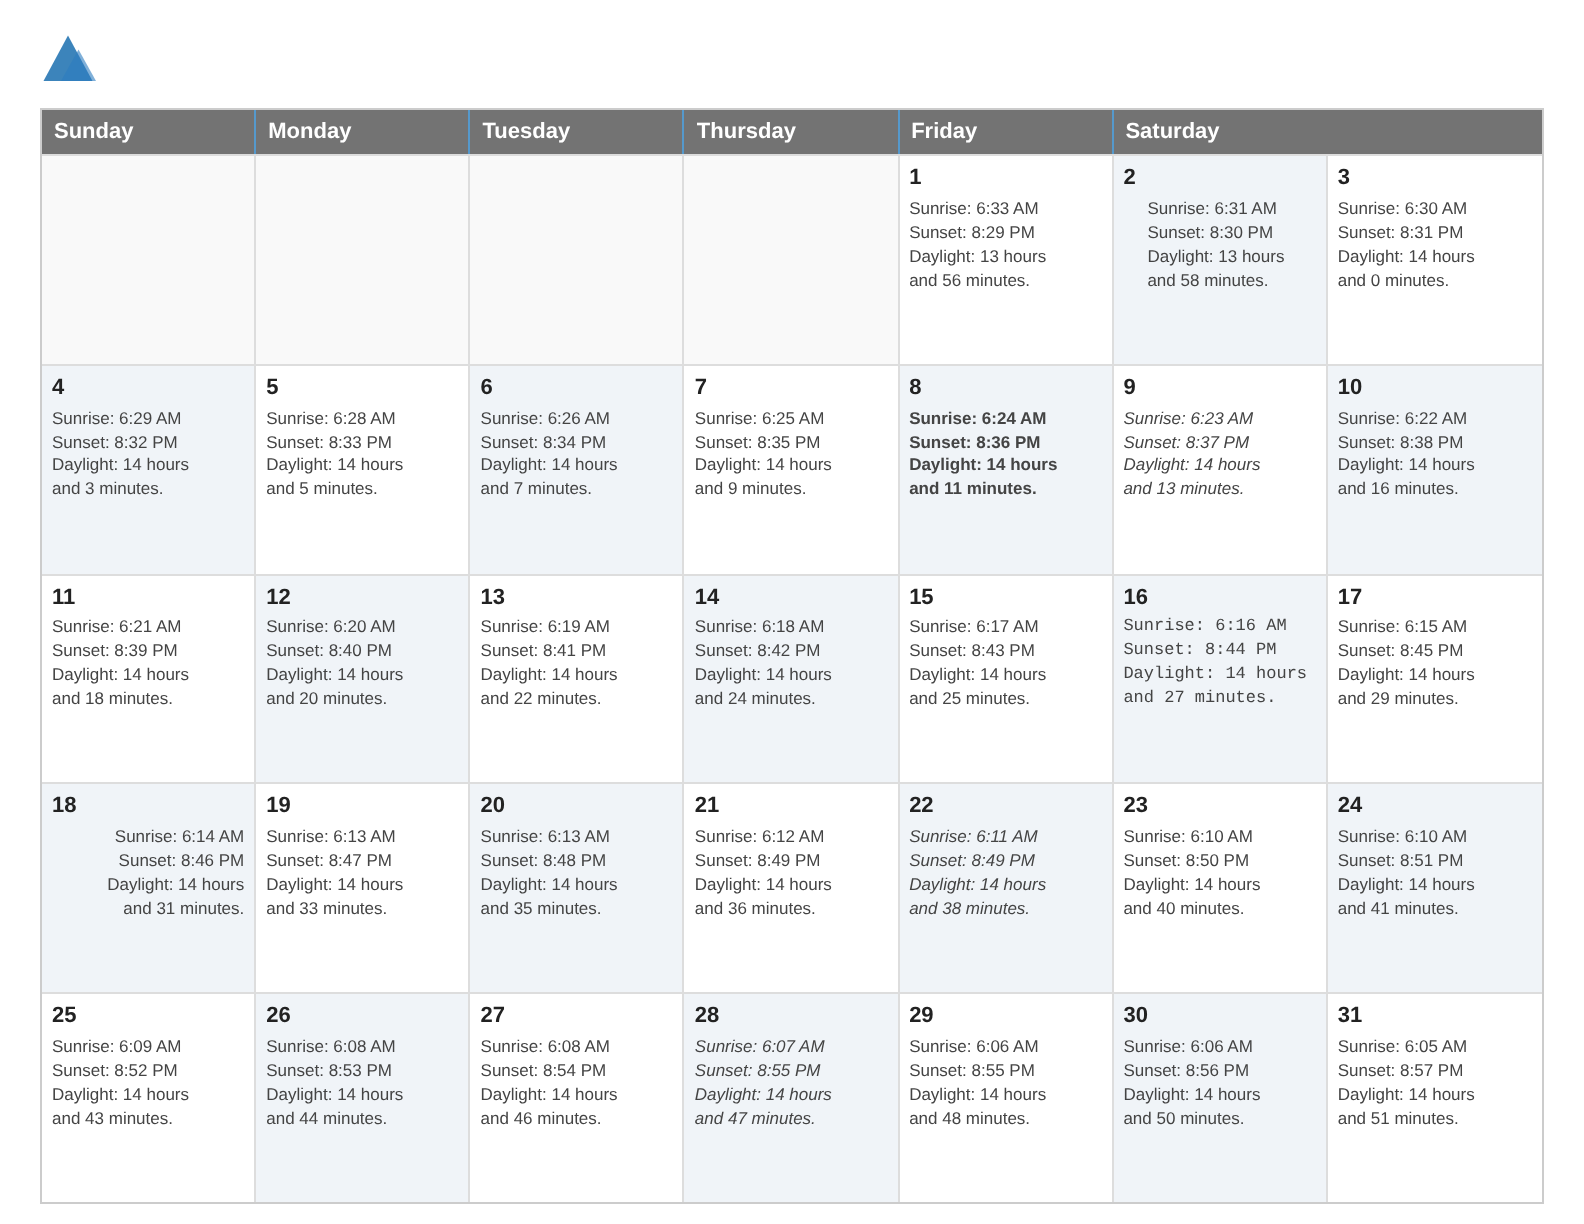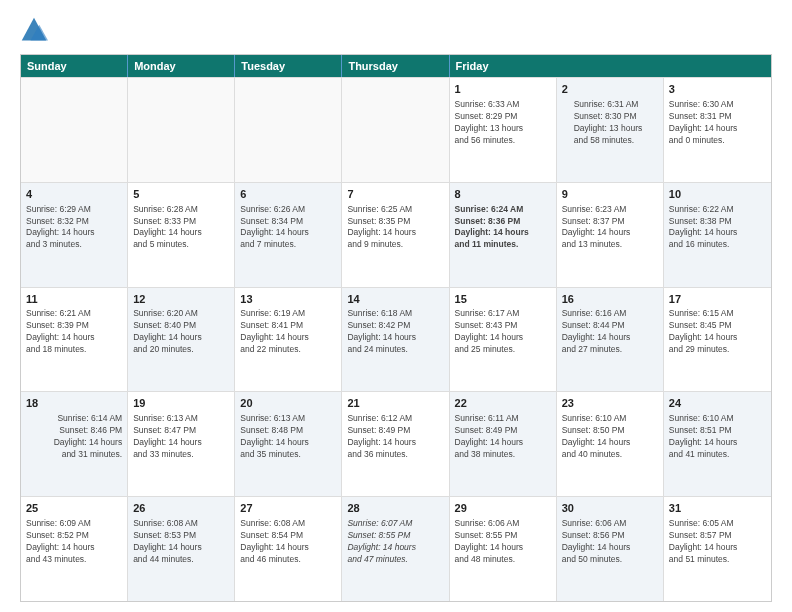--- a/index.html
+++ b/index.html
@@ -47,21 +47,21 @@
     }
     .calendar {
       flex: 1;
       display: flex;
       flex-direction: column;
       border: 1px solid #ccc;
     }
     .cal-header {
       display: grid;
       grid-template-columns: repeat(7, 1fr);
-      background: #0f766e;
+      background: #737373;
     }
     .cal-header-cell {
       color: #fff;
       font-size: 11px;
       font-weight: bold;
       padding: 5px 6px;
       text-align: left;
       border-right: 1px solid #5599cc;
     }
     .cal-header-cell:last-child { border-right: none; }
@@ -122,20 +122,21 @@
     </div>
   </div>
 
   <div class="calendar">
     <div class="cal-header">
     <div class="cal-header-cell">Sunday</div>
         <div class="cal-header-cell">Monday</div>
         <div class="cal-header-cell">Tuesday</div>
         <div class="cal-header-cell">Thursday</div>
         <div class="cal-header-cell">Friday</div>
+        <div class="cal-header-cell">Saturday</div>
       </div>
     <div class="cal-body">
     <div class="cal-row">
           <div class="cal-cell empty"></div>
           <div class="cal-cell empty"></div>
           <div class="cal-cell empty"></div>
           <div class="cal-cell empty"></div>
           <div class="cal-cell">
             <span class="day-num">1</span>
             <div class="cell-text" style="white-space: pre-line;">Sunrise: 6:33 AM
@@ -189,21 +190,21 @@
           </div>
           <div class="cal-cell shaded">
             <span class="day-num">8</span>
             <div class="cell-text" style="white-space: pre-line; font-weight: bold;">Sunrise: 6:24 AM
 Sunset: 8:36 PM
 Daylight: 14 hours
 and 11 minutes.</div>
           </div>
           <div class="cal-cell">
             <span class="day-num">9</span>
-            <div class="cell-text" style="white-space: pre-line;">Sunrise: 6:23 AM
+            <div class="cell-text" style="white-space: pre-line; font-style: italic;">Sunrise: 6:23 AM
 Sunset: 8:37 PM
 Daylight: 14 hours
 and 13 minutes.</div>
           </div>
           <div class="cal-cell shaded">
             <span class="day-num">10</span>
             <div class="cell-text" style="white-space: pre-line;">Sunrise: 6:22 AM
 Sunset: 8:38 PM
 Daylight: 14 hours
 and 16 minutes.</div>
@@ -240,21 +241,21 @@
           </div>
           <div class="cal-cell">
             <span class="day-num">15</span>
             <div class="cell-text" style="white-space: pre-line;">Sunrise: 6:17 AM
 Sunset: 8:43 PM
 Daylight: 14 hours
 and 25 minutes.</div>
           </div>
           <div class="cal-cell shaded">
             <span class="day-num">16</span>
-            <div class="cell-text" style="white-space: pre-line;">Sunrise: 6:16 AM
+            <div class="cell-text" style="white-space: pre-line; font-family: Liberation Mono, monospace;">Sunrise: 6:16 AM
 Sunset: 8:44 PM
 Daylight: 14 hours
 and 27 minutes.</div>
           </div>
           <div class="cal-cell">
             <span class="day-num">17</span>
             <div class="cell-text" style="white-space: pre-line;">Sunrise: 6:15 AM
 Sunset: 8:45 PM
 Daylight: 14 hours
 and 29 minutes.</div>
@@ -284,21 +285,21 @@
           </div>
           <div class="cal-cell">
             <span class="day-num">21</span>
             <div class="cell-text" style="white-space: pre-line;">Sunrise: 6:12 AM
 Sunset: 8:49 PM
 Daylight: 14 hours
 and 36 minutes.</div>
           </div>
           <div class="cal-cell shaded">
             <span class="day-num">22</span>
-            <div class="cell-text" style="white-space: pre-line;">Sunrise: 6:11 AM
+            <div class="cell-text" style="white-space: pre-line; font-style: italic;">Sunrise: 6:11 AM
 Sunset: 8:49 PM
 Daylight: 14 hours
 and 38 minutes.</div>
           </div>
           <div class="cal-cell">
             <span class="day-num">23</span>
             <div class="cell-text" style="white-space: pre-line;">Sunrise: 6:10 AM
 Sunset: 8:50 PM
 Daylight: 14 hours
 and 40 minutes.</div>

